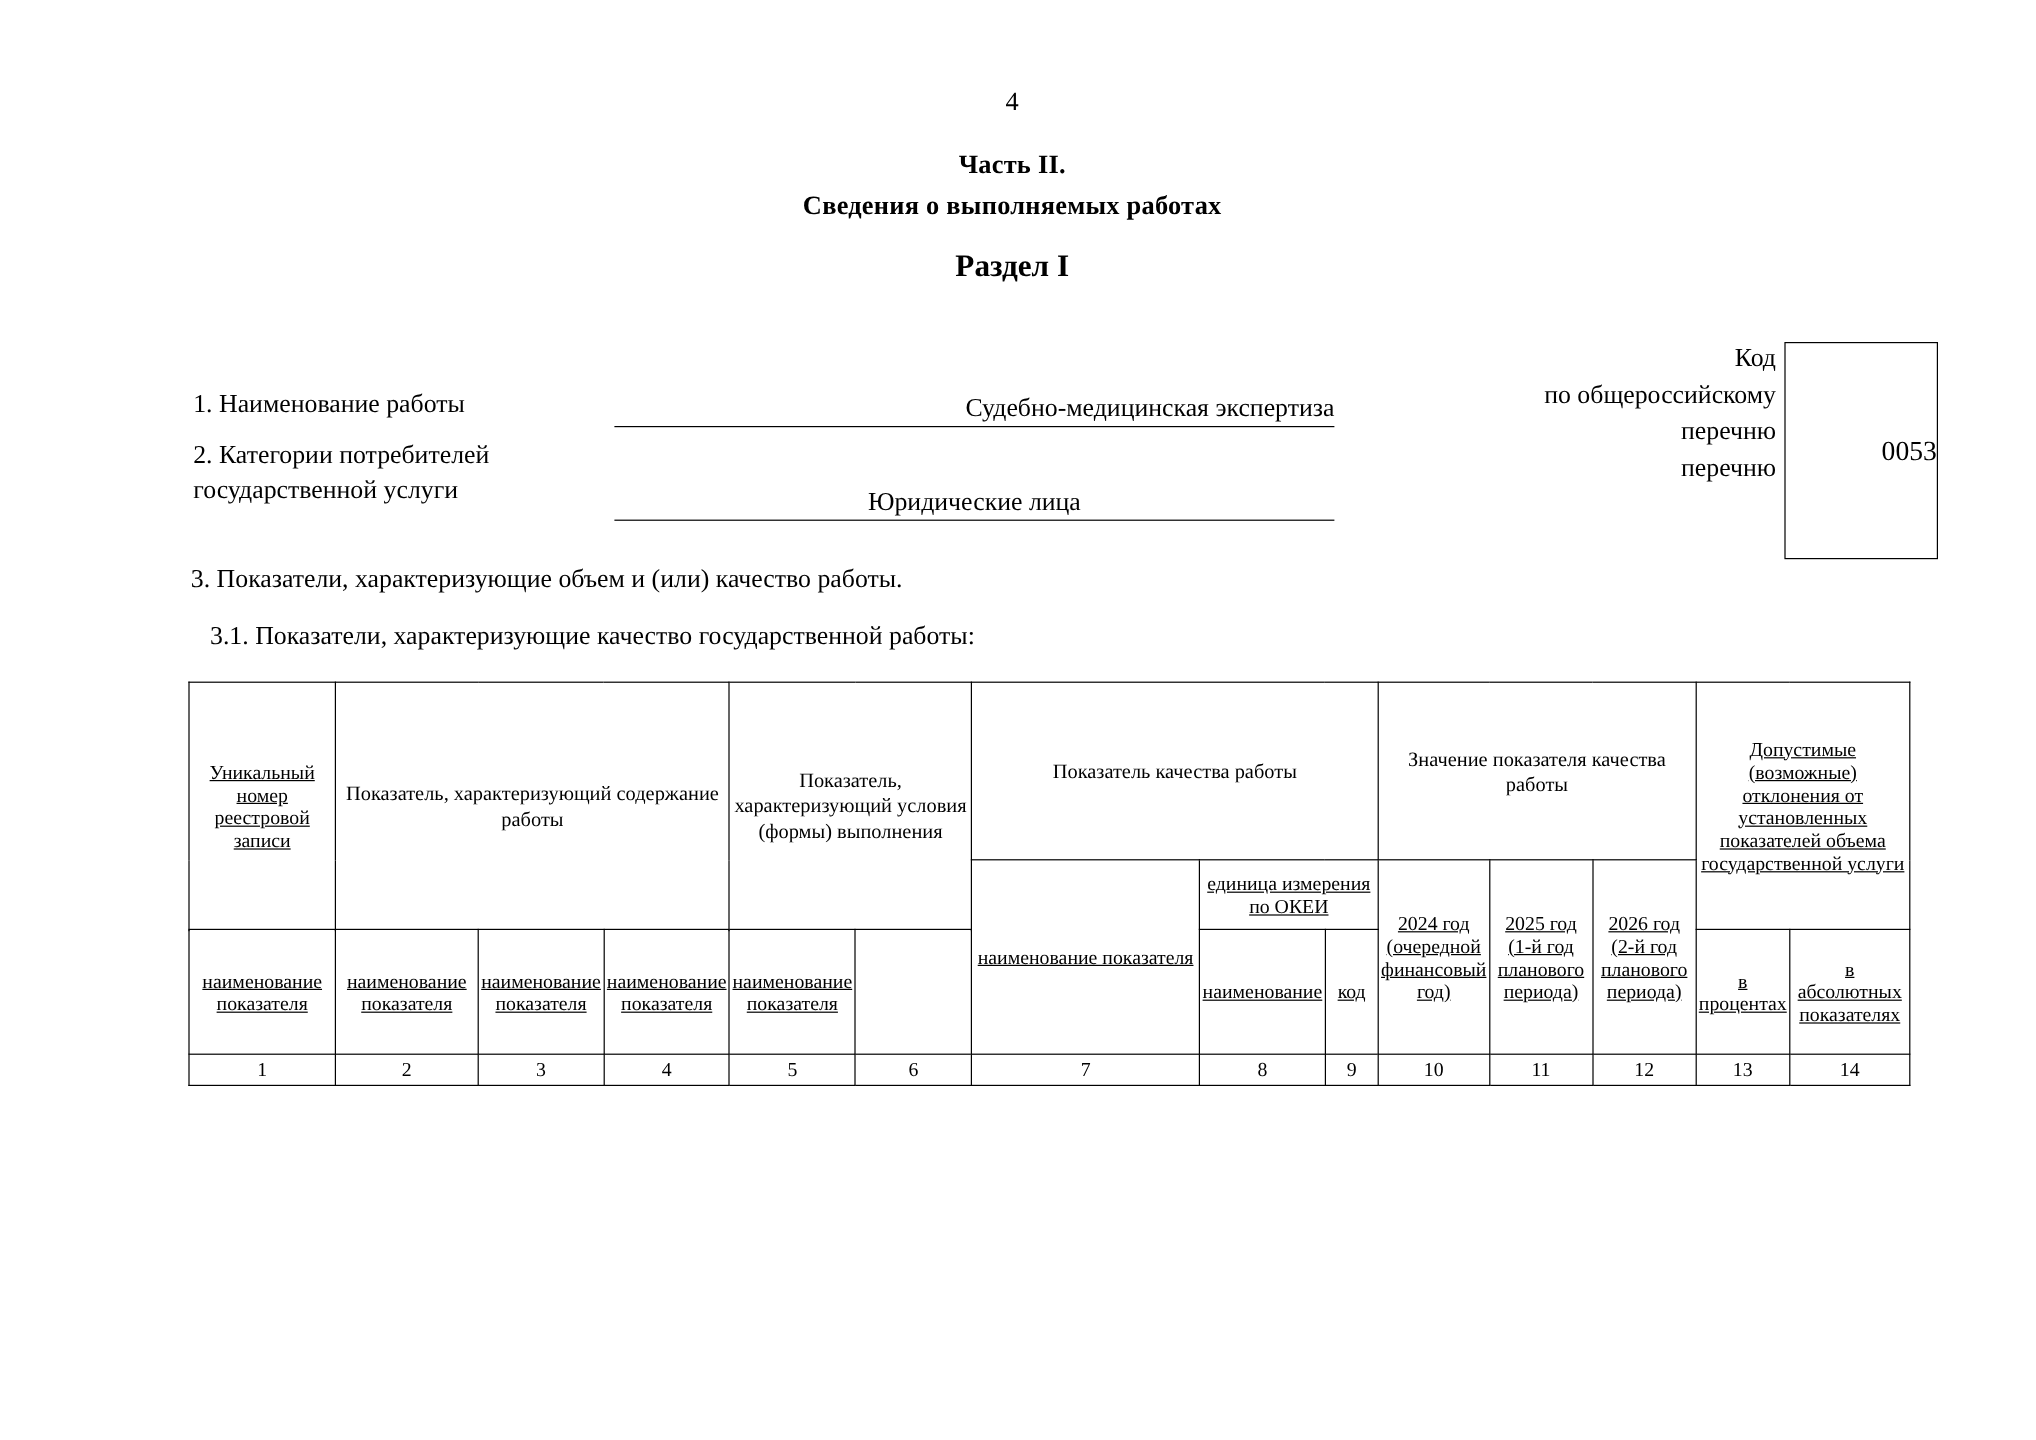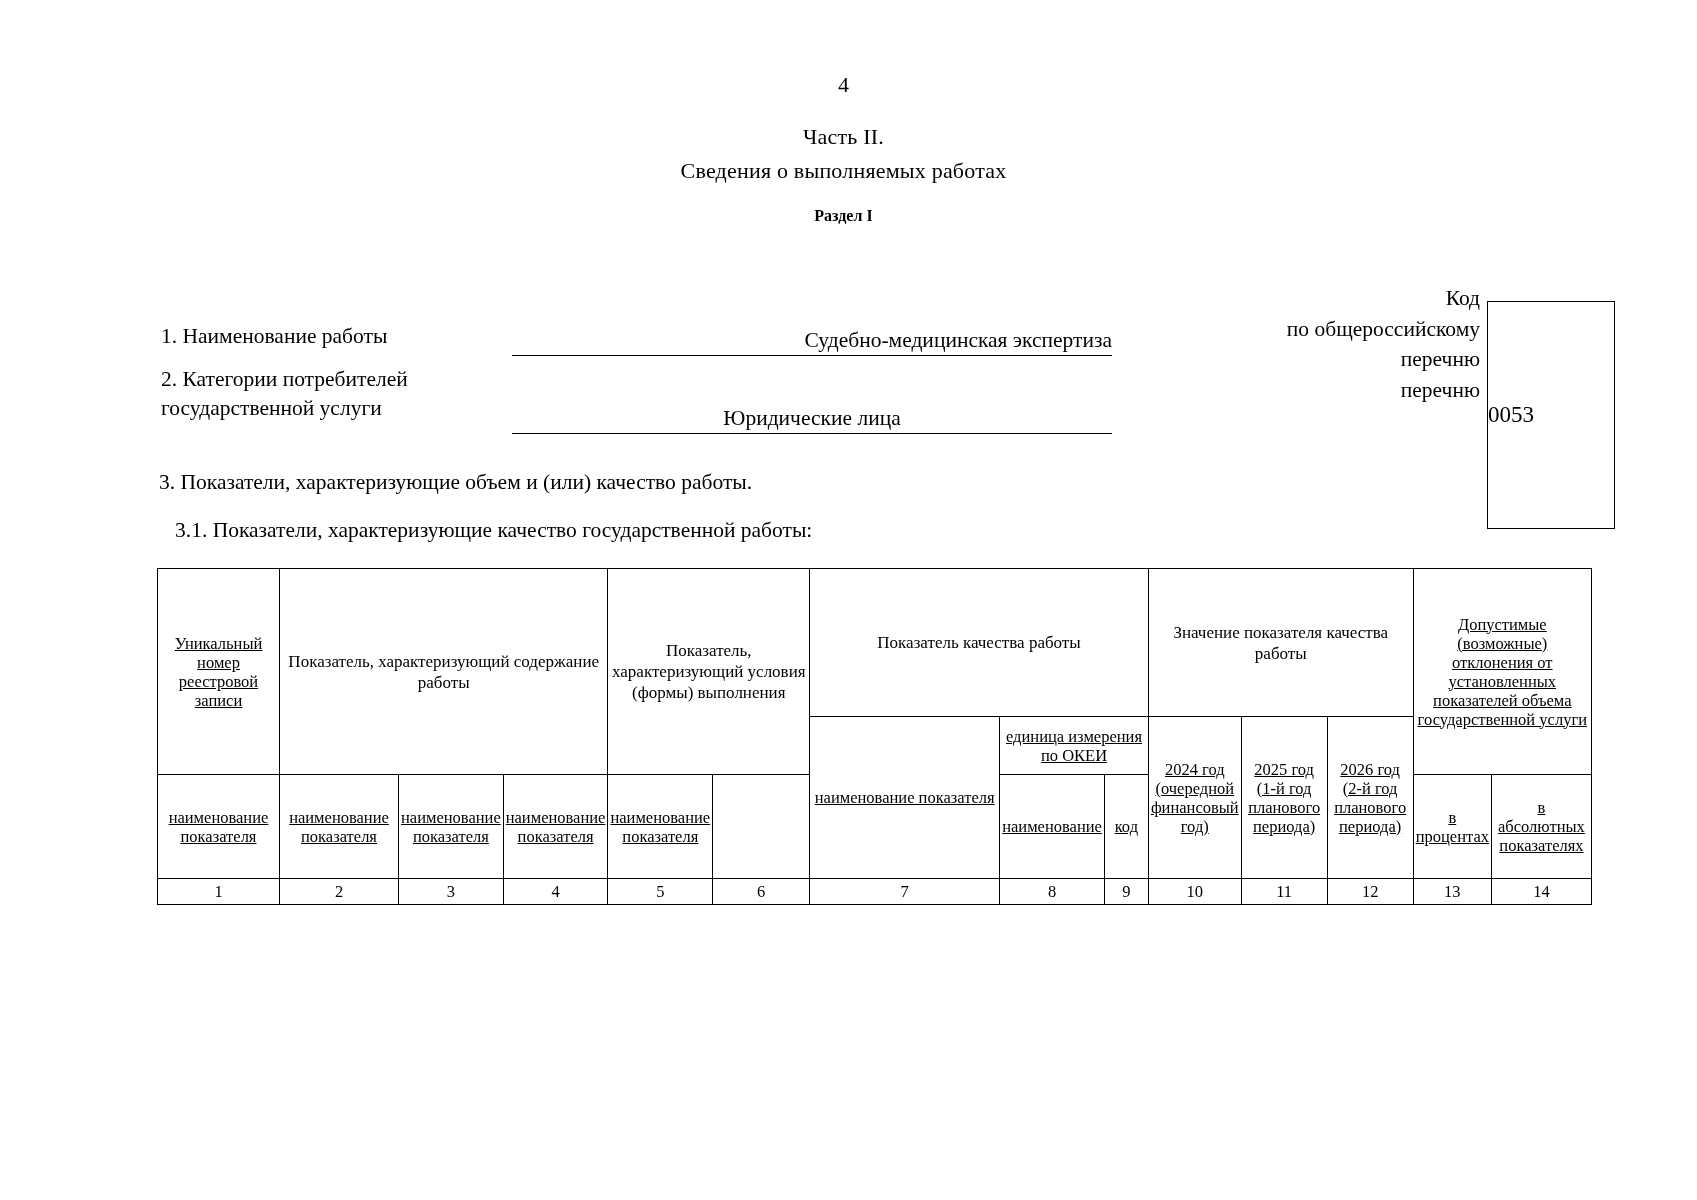--- a/index.html
+++ b/index.html
@@ -20,43 +20,42 @@
   }
   .page-num span { margin-left:-10px; }
 
   
   .title-block {
     position:absolute; top:120px; left:0; width:1697px;
     text-align:center;
   }
   .title-block .t1,
   .title-block .t2 {
-    font-weight:normal; font-size:22px; line-height:34px;
+    font-weight:bold; font-size:22px; line-height:34px;
     letter-spacing:0.2px;
   }
   .title-block .t1 span, .title-block .t2 span { margin-left:-10px; }
 
   .section-title {
     position:absolute; top:207px; left:0; width:1697px;
-    text-align:center; font-weight:bold; font-size:16px;
+    text-align:center; font-weight:bold; font-size:26px;
   }
   .section-title span { margin-left:-10px; }
 
   
   .code-label {
     position:absolute; top:283px; left:1090px; width:390px;
     text-align:right; font-size:21.5px; line-height:30.5px;
   }
   .code-box {
     position:absolute; top:285px; left:1487px;
-    width:128px; height:228px;
+    width:128px; height:181px;
     border:1.6px solid #000;
-    display:flex; align-items:center; justify-content:flex-start;
+    display:flex; align-items:center; justify-content:flex-end;
     font-size:23px;
-    margin-top:16px;
   }
 
   
   .f1-label { position:absolute; top:324px; left:161px; font-size:21.5px; }
   .f2-label-1 { position:absolute; top:367px; left:161px; font-size:21.5px; }
   .f2-label-2 { position:absolute; top:396px; left:161px; font-size:21.5px; }
 
   .f1-line {
     position:absolute; top:330px; left:512px; width:600px;
     border-bottom:1.6px solid #000; height:26px;

